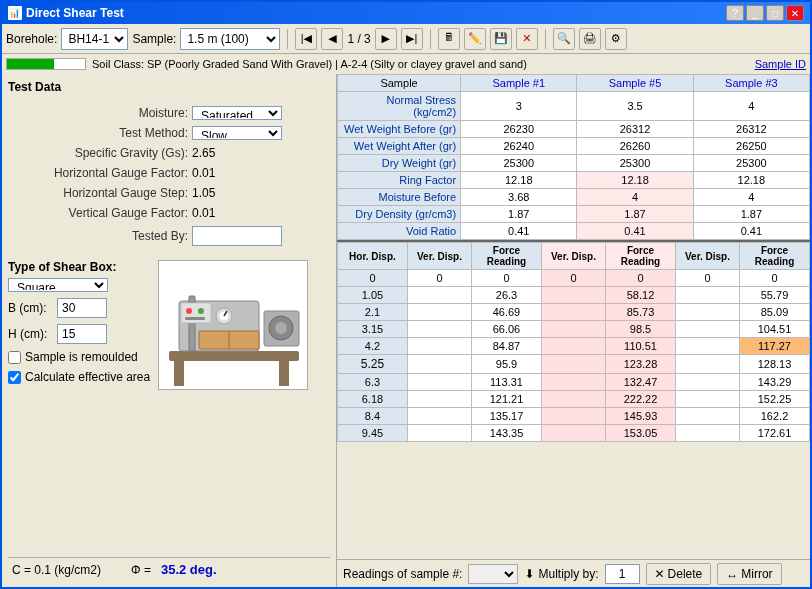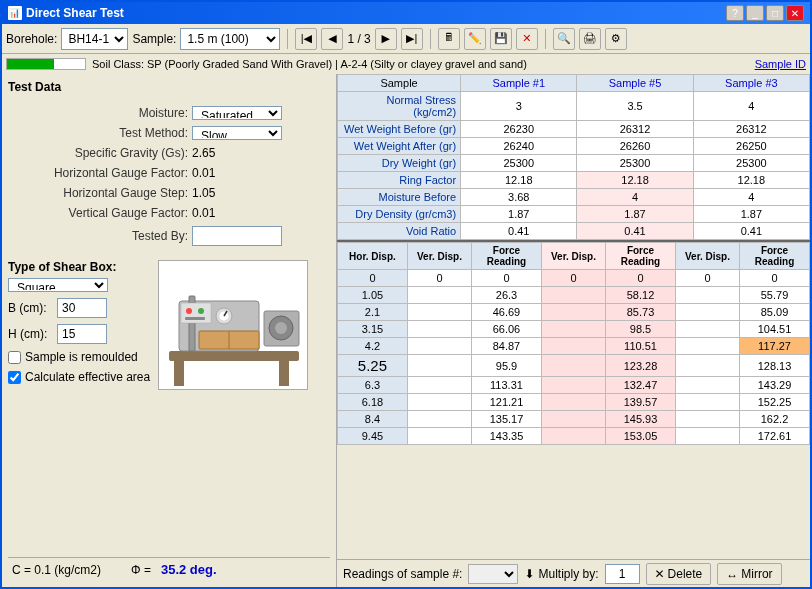--- a/index.html
+++ b/index.html
@@ -282,21 +282,21 @@
       <td class="val-cell" style="text-align:center; background:white; font-size:11px;">25300</td>
       <td class="val-cell" style="text-align:center; background:white; font-size:11px;">25300</td>
     </tr>
                 <tr>
       <td class="row-label" style="background:#dce6f0; text-align:right; font-size:11px; color:#003399;">Ring Factor</td>
       <td class="val-cell" style="text-align:center; background:white; font-size:11px;">12.18</td>
       <td class="val-cell-pink" style="text-align:center; background:#ffe8e8; font-size:11px;">12.18</td>
       <td class="val-cell" style="text-align:center; background:white; font-size:11px;">12.18</td>
     </tr>
                 <tr>
-      <td class="row-label" style="background:#dce6f0; text-align:right; font-size:11px; color:#003399;border-radius:8px;">Moisture Before</td>
+      <td class="row-label" style="background:#dce6f0; text-align:right; font-size:11px; color:#003399;">Moisture Before</td>
       <td class="val-cell" style="text-align:center; background:white; font-size:11px;">3.68</td>
       <td class="val-cell-pink" style="text-align:center; background:#ffe8e8; font-size:11px;">4</td>
       <td class="val-cell" style="text-align:center; background:white; font-size:11px;">4</td>
     </tr>
                 <tr>
       <td class="row-label" style="background:#dce6f0; text-align:right; font-size:11px; color:#003399;">Dry Density (gr/cm3)</td>
       <td class="val-cell" style="text-align:center; background:white; font-size:11px;">1.87</td>
       <td class="val-cell-pink" style="text-align:center; background:#ffe8e8; font-size:11px;">1.87</td>
       <td class="val-cell" style="text-align:center; background:white; font-size:11px;">1.87</td>
     </tr>
@@ -363,21 +363,21 @@
                 <tr>
       <td style="text-align:center; background:#dce6f0; font-size:11px;">4.2</td>
       <td style="text-align:center; background:white; font-size:11px;"></td>
       <td style="text-align:center; background:white; font-size:11px;">84.87</td>
       <td style="text-align:center; background:#ffe0e0; font-size:11px;"></td>
       <td style="text-align:center; background:#ffe0e0; font-size:11px;">110.51</td>
       <td style="text-align:center; background:white; font-size:11px;"></td>
       <td style="text-align:center; background:#fdba74; font-size:11px;">117.27</td>
     </tr>
                 <tr>
-      <td style="text-align:center; background:#dce6f0; font-size:15px;">5.25</td>
+      <td style="text-align:center; background:#dce6f0; font-size:12px;">5.25</td>
       <td style="text-align:center; background:white; font-size:11px;"></td>
       <td style="text-align:center; background:white; font-size:11px;">95.9</td>
       <td style="text-align:center; background:#ffe0e0; font-size:11px;"></td>
       <td style="text-align:center; background:#ffe0e0; font-size:11px;">123.28</td>
       <td style="text-align:center; background:white; font-size:11px;"></td>
       <td style="text-align:center; background:white; font-size:11px;">128.13</td>
     </tr>
                 <tr>
       <td style="text-align:center; background:#dce6f0; font-size:11px;">6.3</td>
       <td style="text-align:center; background:white; font-size:11px;"></td>
@@ -385,21 +385,21 @@
       <td style="text-align:center; background:#ffe0e0; font-size:11px;"></td>
       <td style="text-align:center; background:#ffe0e0; font-size:11px;">132.47</td>
       <td style="text-align:center; background:white; font-size:11px;"></td>
       <td style="text-align:center; background:white; font-size:11px;">143.29</td>
     </tr>
                 <tr>
       <td style="text-align:center; background:#dce6f0; font-size:11px;">6.18</td>
       <td style="text-align:center; background:white; font-size:11px;"></td>
       <td style="text-align:center; background:white; font-size:11px;">121.21</td>
       <td style="text-align:center; background:#ffe0e0; font-size:11px;"></td>
-      <td style="text-align:center; background:#ffe0e0; font-size:11px;">139.57</td>
+      <td style="text-align:center; background:#ffe0e0; font-size:11px;">222.22</td>
       <td style="text-align:center; background:white; font-size:11px;"></td>
       <td style="text-align:center; background:white; font-size:11px;">152.25</td>
     </tr>
                 <tr>
       <td style="text-align:center; background:#dce6f0; font-size:11px;">8.4</td>
       <td style="text-align:center; background:white; font-size:11px;"></td>
       <td style="text-align:center; background:white; font-size:11px;">135.17</td>
       <td style="text-align:center; background:#ffe0e0; font-size:11px;"></td>
       <td style="text-align:center; background:#ffe0e0; font-size:11px;">145.93</td>
       <td style="text-align:center; background:white; font-size:11px;"></td>

